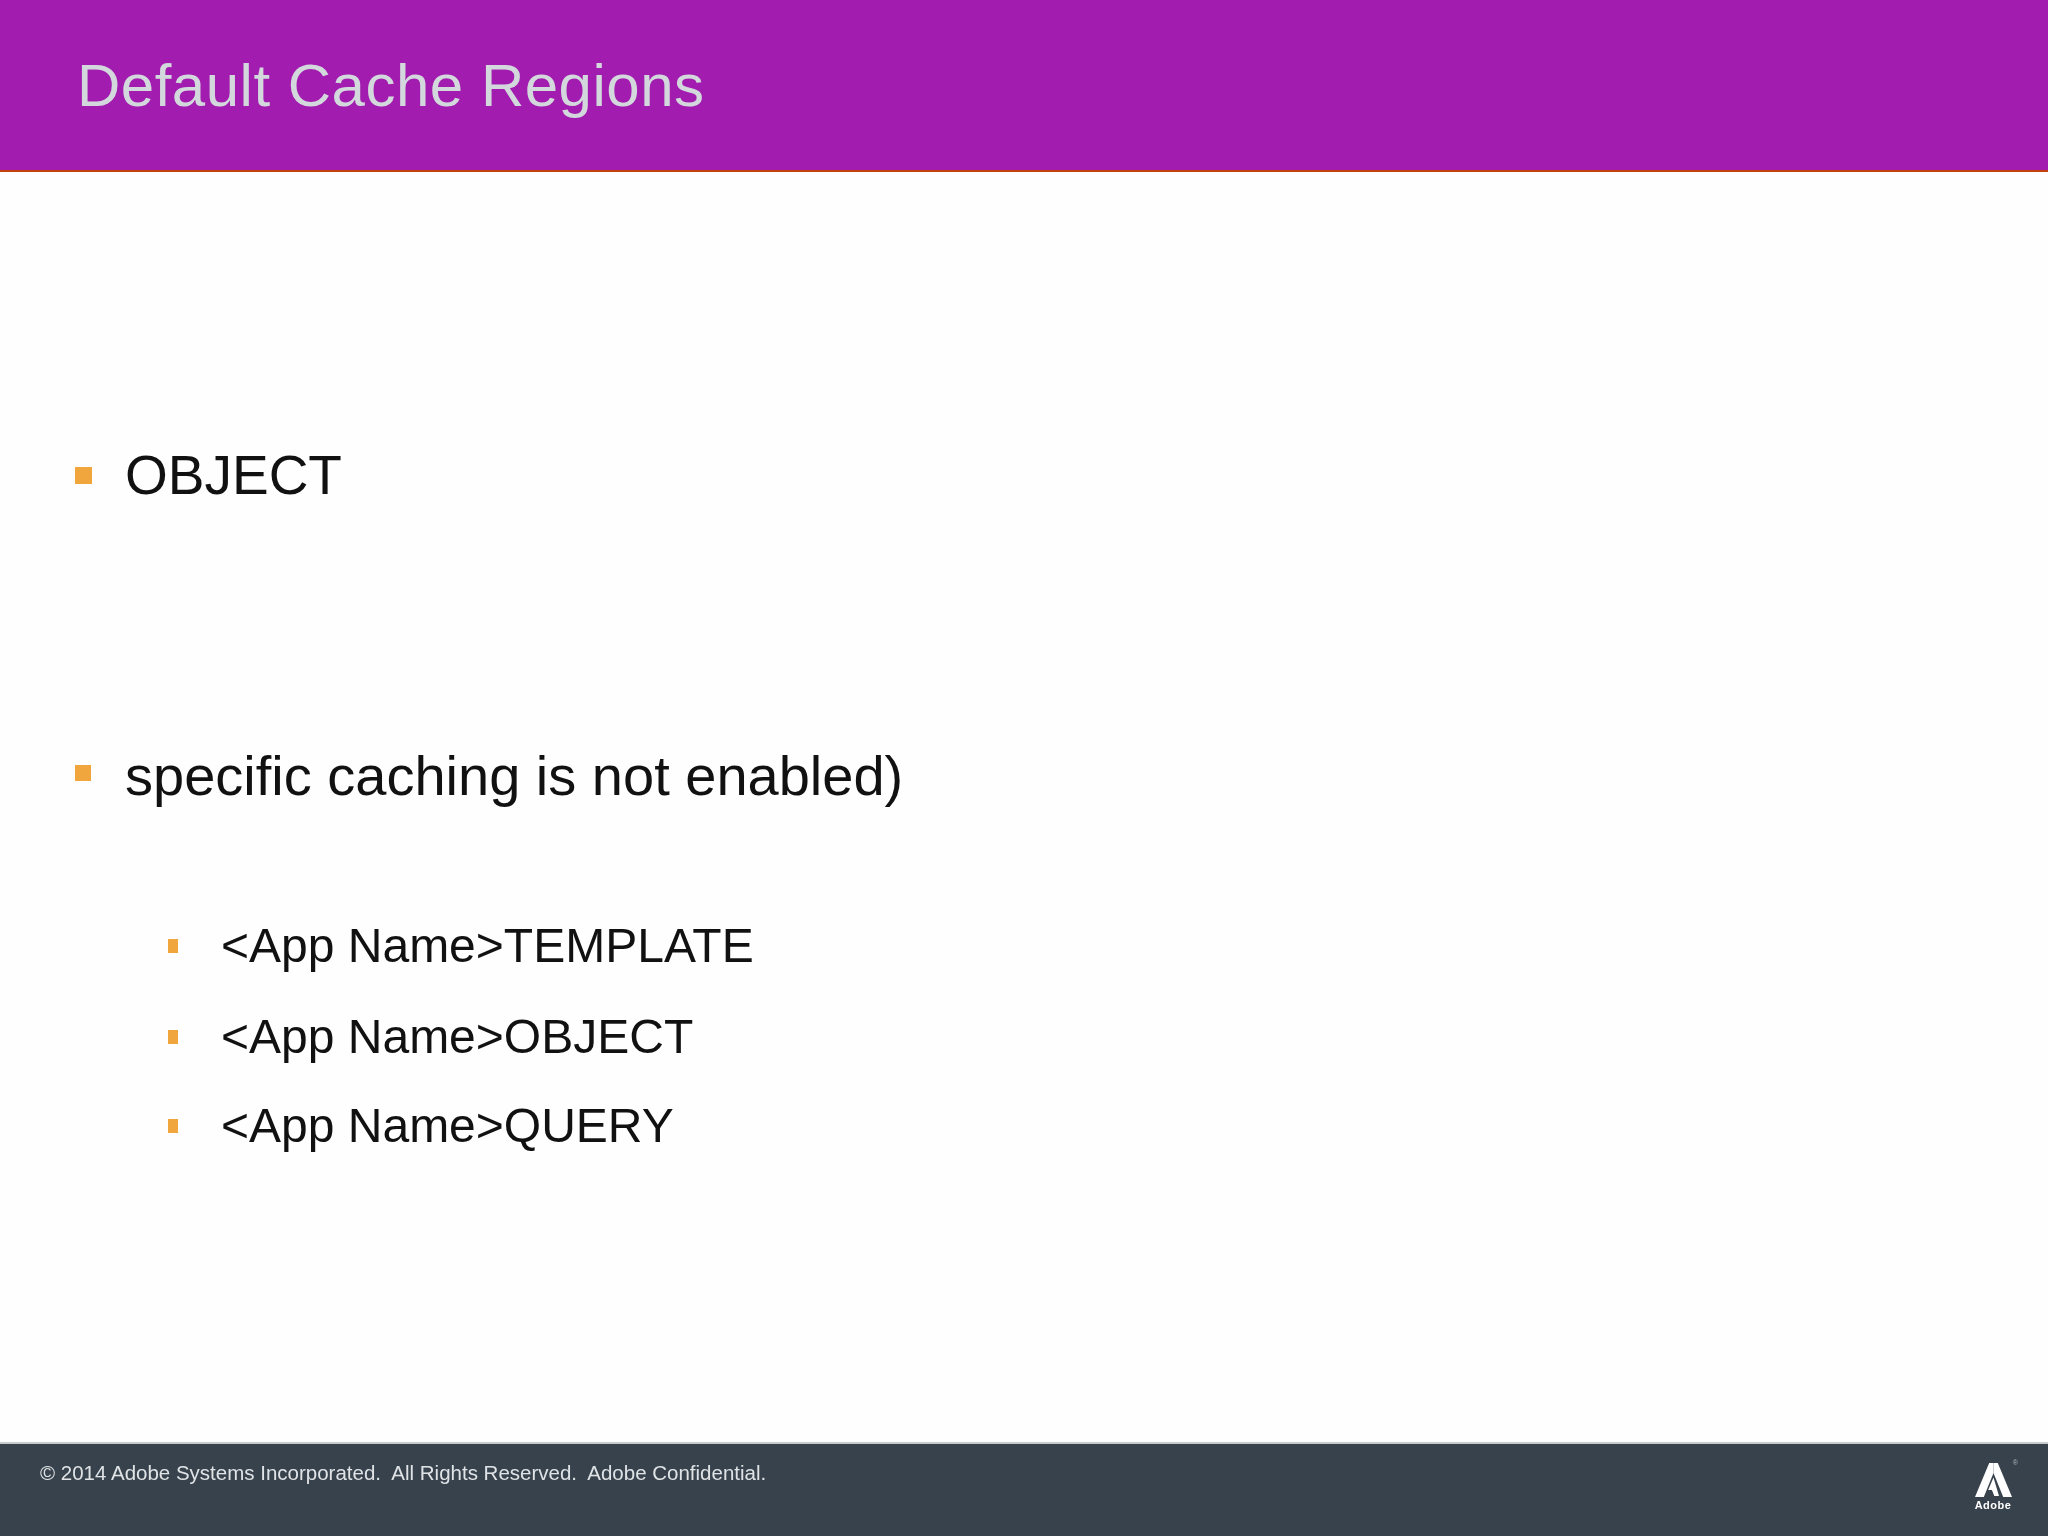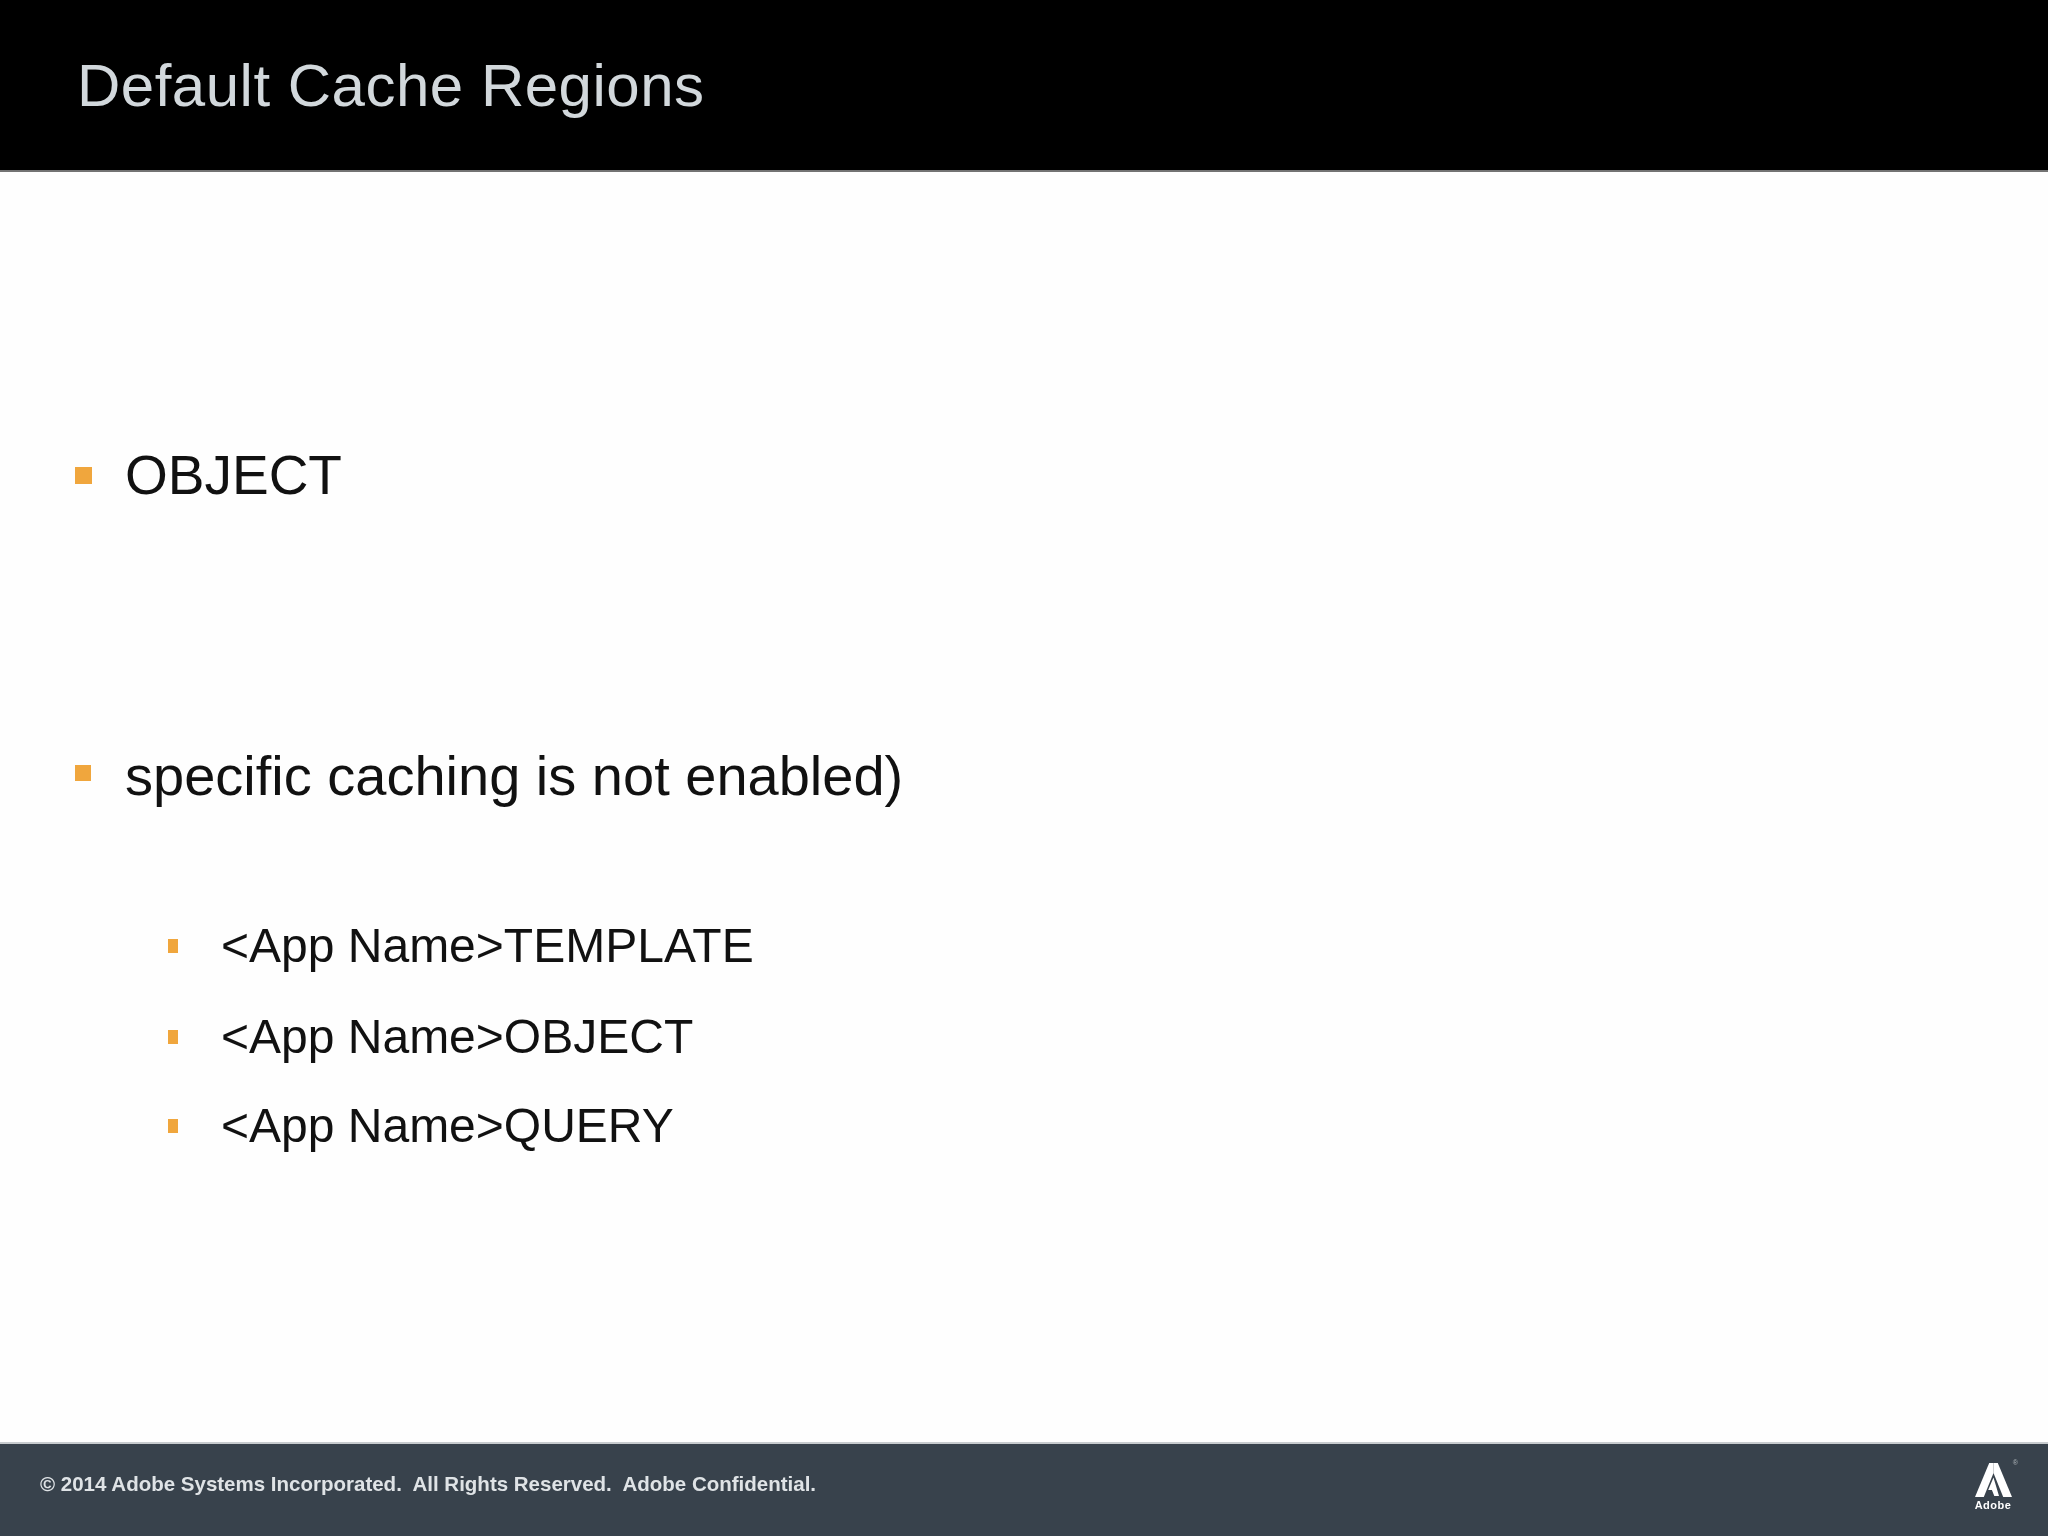--- a/index.html
+++ b/index.html
@@ -11,22 +11,22 @@
     overflow: hidden;
     font-family: "Liberation Sans", sans-serif;
   }
 
   
   .titlebar {
     position: absolute;
     top: 0; left: 0;
     width: 100%;
     height: 172px;
-    background: #000000;
-    border-bottom: 2px solid #737373;
+    background: #a21caf;
+    border-bottom: 2px solid #c2410c;
     display: flex;
     align-items: center;
     box-sizing: border-box;
   }
   .titlebar h1 {
     margin: 0;
     padding-left: 77px;
     font-size: 60px;
     font-weight: 400;
     letter-spacing: 0.5px;
@@ -107,26 +107,25 @@
     position: absolute;
     left: 0; bottom: 0;
     width: 100%;
     height: 94px;
     background: #38424c;
     border-top: 2px solid #c7cbce;
     box-sizing: border-box;
   }
   .copyright {
     position: absolute;
-    left: 40px; top: 28px;
+    left: 40px; top: 17px;
     font-size: 20.5px;
     line-height: 24px;
     color: #dfe3e6;
     white-space: pre;
-    font-weight: bold;
   }
   .adobe-logo {
     position: absolute;
     right: 33px; top: 19px;
     width: 44px;
     text-align: center;
   }
   .adobe-logo svg { display: block; margin: 0 auto; }
   .adobe-logo .wordmark {
     display: block;

